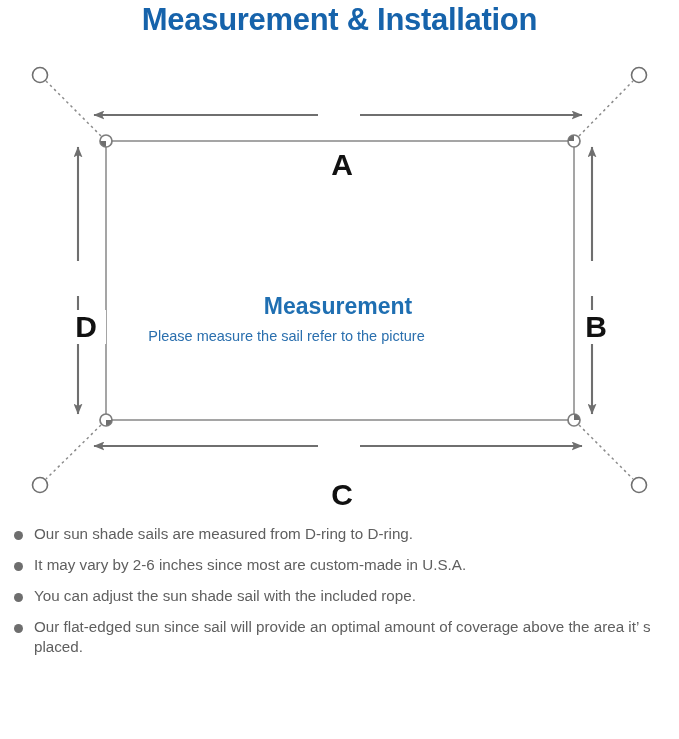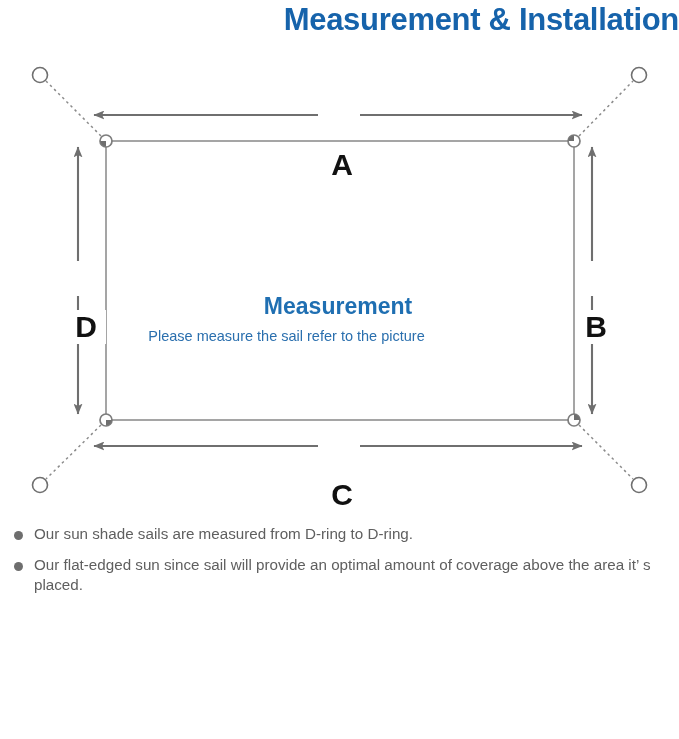--- a/index.html
+++ b/index.html
@@ -16,21 +16,21 @@
     overflow: hidden;
     -webkit-font-smoothing: antialiased;
   }
 
   
   .title {
     position: absolute;
     top: 0px;
     left: 0;
     width: 679px;
-    text-align: right;
+    text-align: center;
     font-size: 31px;
     font-weight: bold;
     color: #1663ab;
     letter-spacing: -0.3px;
     line-height: 40px;
     white-space: nowrap;
   }
 
   
   .diagram {
@@ -183,15 +183,23 @@
   <div class="dim-letter dim-d">D</div>
 </div>
 
 <div class="notes">
   <div class="note-row">
     <span class="note-bullet"></span>
     <span class="note-text">Our sun shade sails are measured from D-ring to D-ring.</span>
   </div>
   <div class="note-row">
     <span class="note-bullet"></span>
+    <span class="note-text">It may vary by 2-6 inches since most are custom-made in U.S.A.</span>
+  </div>
+  <div class="note-row">
+    <span class="note-bullet"></span>
+    <span class="note-text">You can adjust the sun shade sail with the included rope.</span>
+  </div>
+  <div class="note-row">
+    <span class="note-bullet"></span>
     <span class="note-text">Our flat-edged sun since sail will provide an optimal amount of coverage above the area it’ s placed.</span>
   </div>
 </div>
 
 </body></html>

